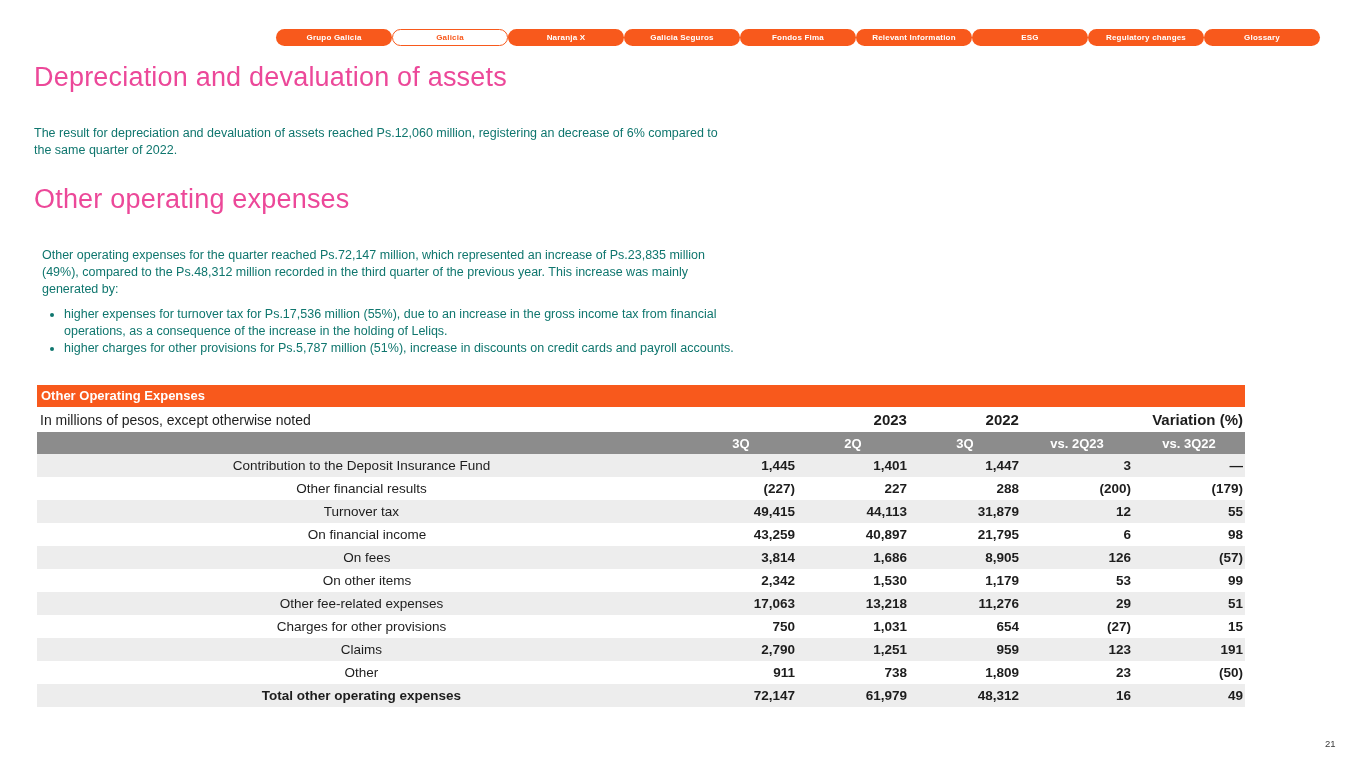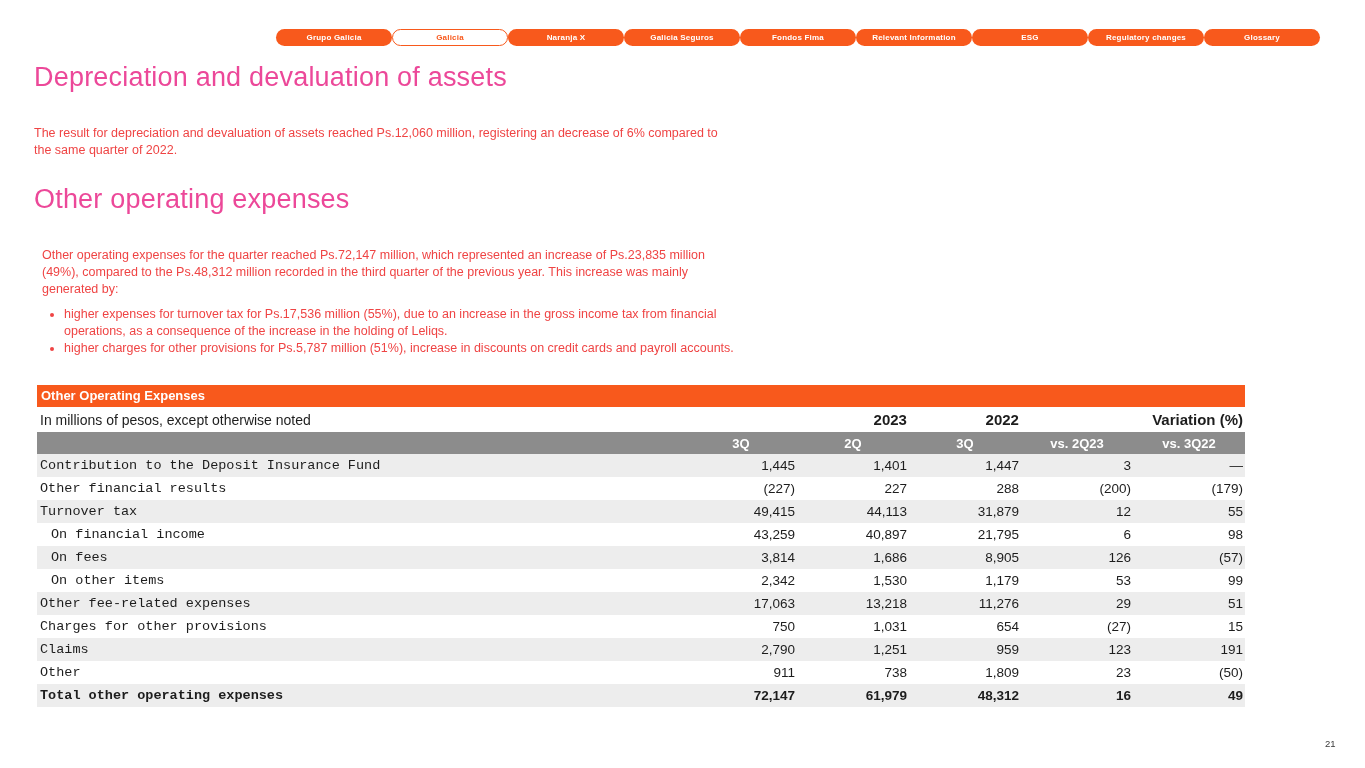--- a/index.html
+++ b/index.html
@@ -13,21 +13,21 @@
     width:116px;height:17px;border-radius:9px;border:none;cursor:pointer;
     background:#F8591C;color:#ffffff;font-family:"Liberation Sans",sans-serif;
     font-size:8px;font-weight:bold;display:flex;align-items:center;justify-content:center;
     padding:0;letter-spacing:.2px;box-sizing:border-box;
   }
   .pill.outline{background:#ffffff;border:1.5px solid #F8591C;color:#F8591C;}
   
   .h-orange{position:absolute;left:34px;margin:0;color:#ec4899;font-weight:400;font-size:27px;letter-spacing:.2px;}
   #dep-title{top:62px;}
   #oox-title{top:184px;}
-  .body-text{position:absolute;left:34px;font-size:12.5px;line-height:17px;margin:0;color:#ef4444;}
+  .body-text{position:absolute;left:34px;font-size:12.5px;line-height:17px;margin:0;color:#0f766e;}
   #dep-body{top:125px;width:700px;}
   #oox-block{top:239px;width:712px;}
   #oox-block p{margin:8px;font-size:12.5px;line-height:17px;}
   #oox-block ul{margin:0;padding-left:30px;}
   #oox-block li{font-size:12.5px;line-height:17px;}
   
   .table-wrap{position:absolute;left:37px;top:385px;width:1208px;}
   table{width:100%;border-collapse:collapse;table-layout:fixed;}
   col.c-label{width:auto;}
   col.c-num{width:112px;}
@@ -36,23 +36,23 @@
     background:#F8591C;color:#ffffff;font-weight:bold;font-size:13px;
     height:19px;padding:1px 5px 2px 4px;
   }
   tr.subtitle-row td{height:21px;font-size:14px;padding:2px 2px 2px 3px;}
   tr.subtitle-row td.grp{font-size:15px;font-weight:bold;text-align:right;white-space:nowrap;}
   tr.cols-row td{
     background:#8C8C8C;color:#ffffff;font-weight:bold;font-size:13px;
     height:20px;text-align:center;padding:1px 2px;white-space:nowrap;
   }
   tr.data-row td{height:21px;font-size:13.5px;padding:1px 2px;}
-  tr.data-row td.label{text-align:left;padding-left:3px;white-space:nowrap;font-family:Liberation Mono, monospace;}
+  tr.data-row td.label{text-align:center;padding-left:3px;white-space:nowrap;}
   tr.data-row td.label.indent{padding-left:14px;}
-  tr.data-row td.num{text-align:right;}
+  tr.data-row td.num{text-align:right;font-weight:bold;}
   tr.data-row.stripe td{background:#EDEDED;}
   tr.data-row.total td{font-weight:bold;}
   
   .page-num{position:absolute;left:1325px;top:738px;font-size:9.5px;color:#3a3a3a;}
 </style>
 </head>
 <body>
 
 <nav class="topnav">
   <button class="pill">Grupo Galicia</button>

